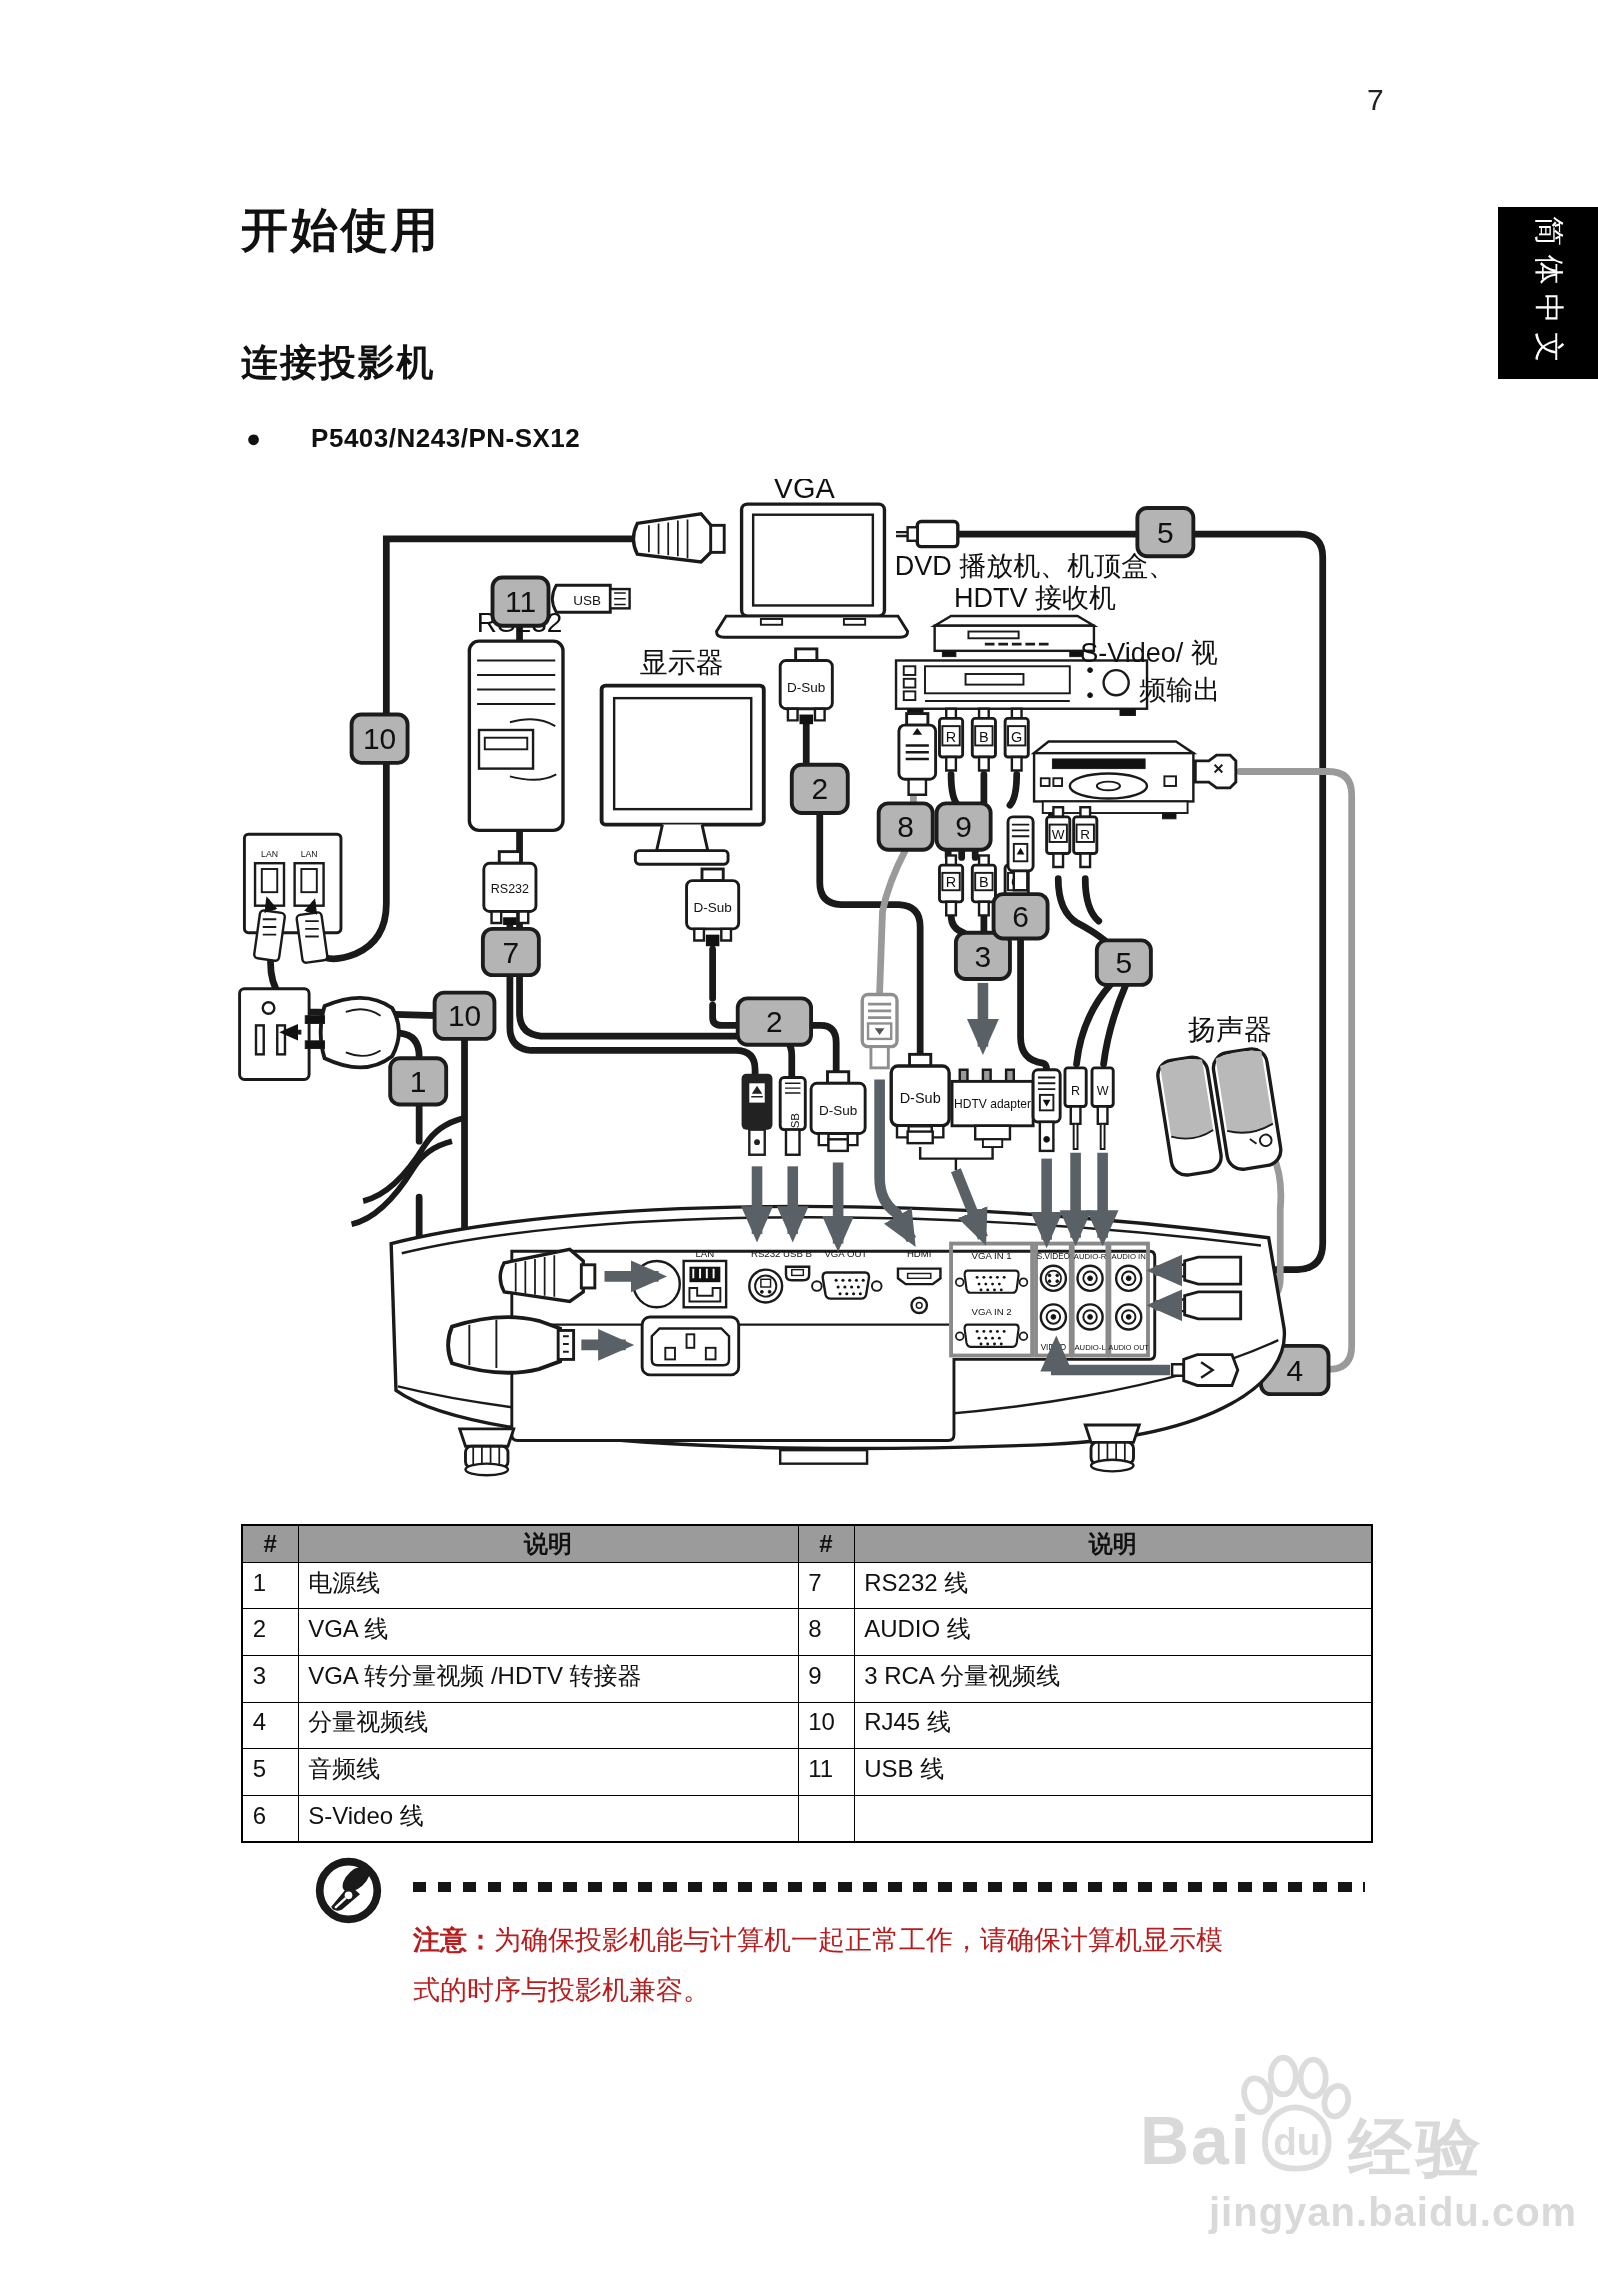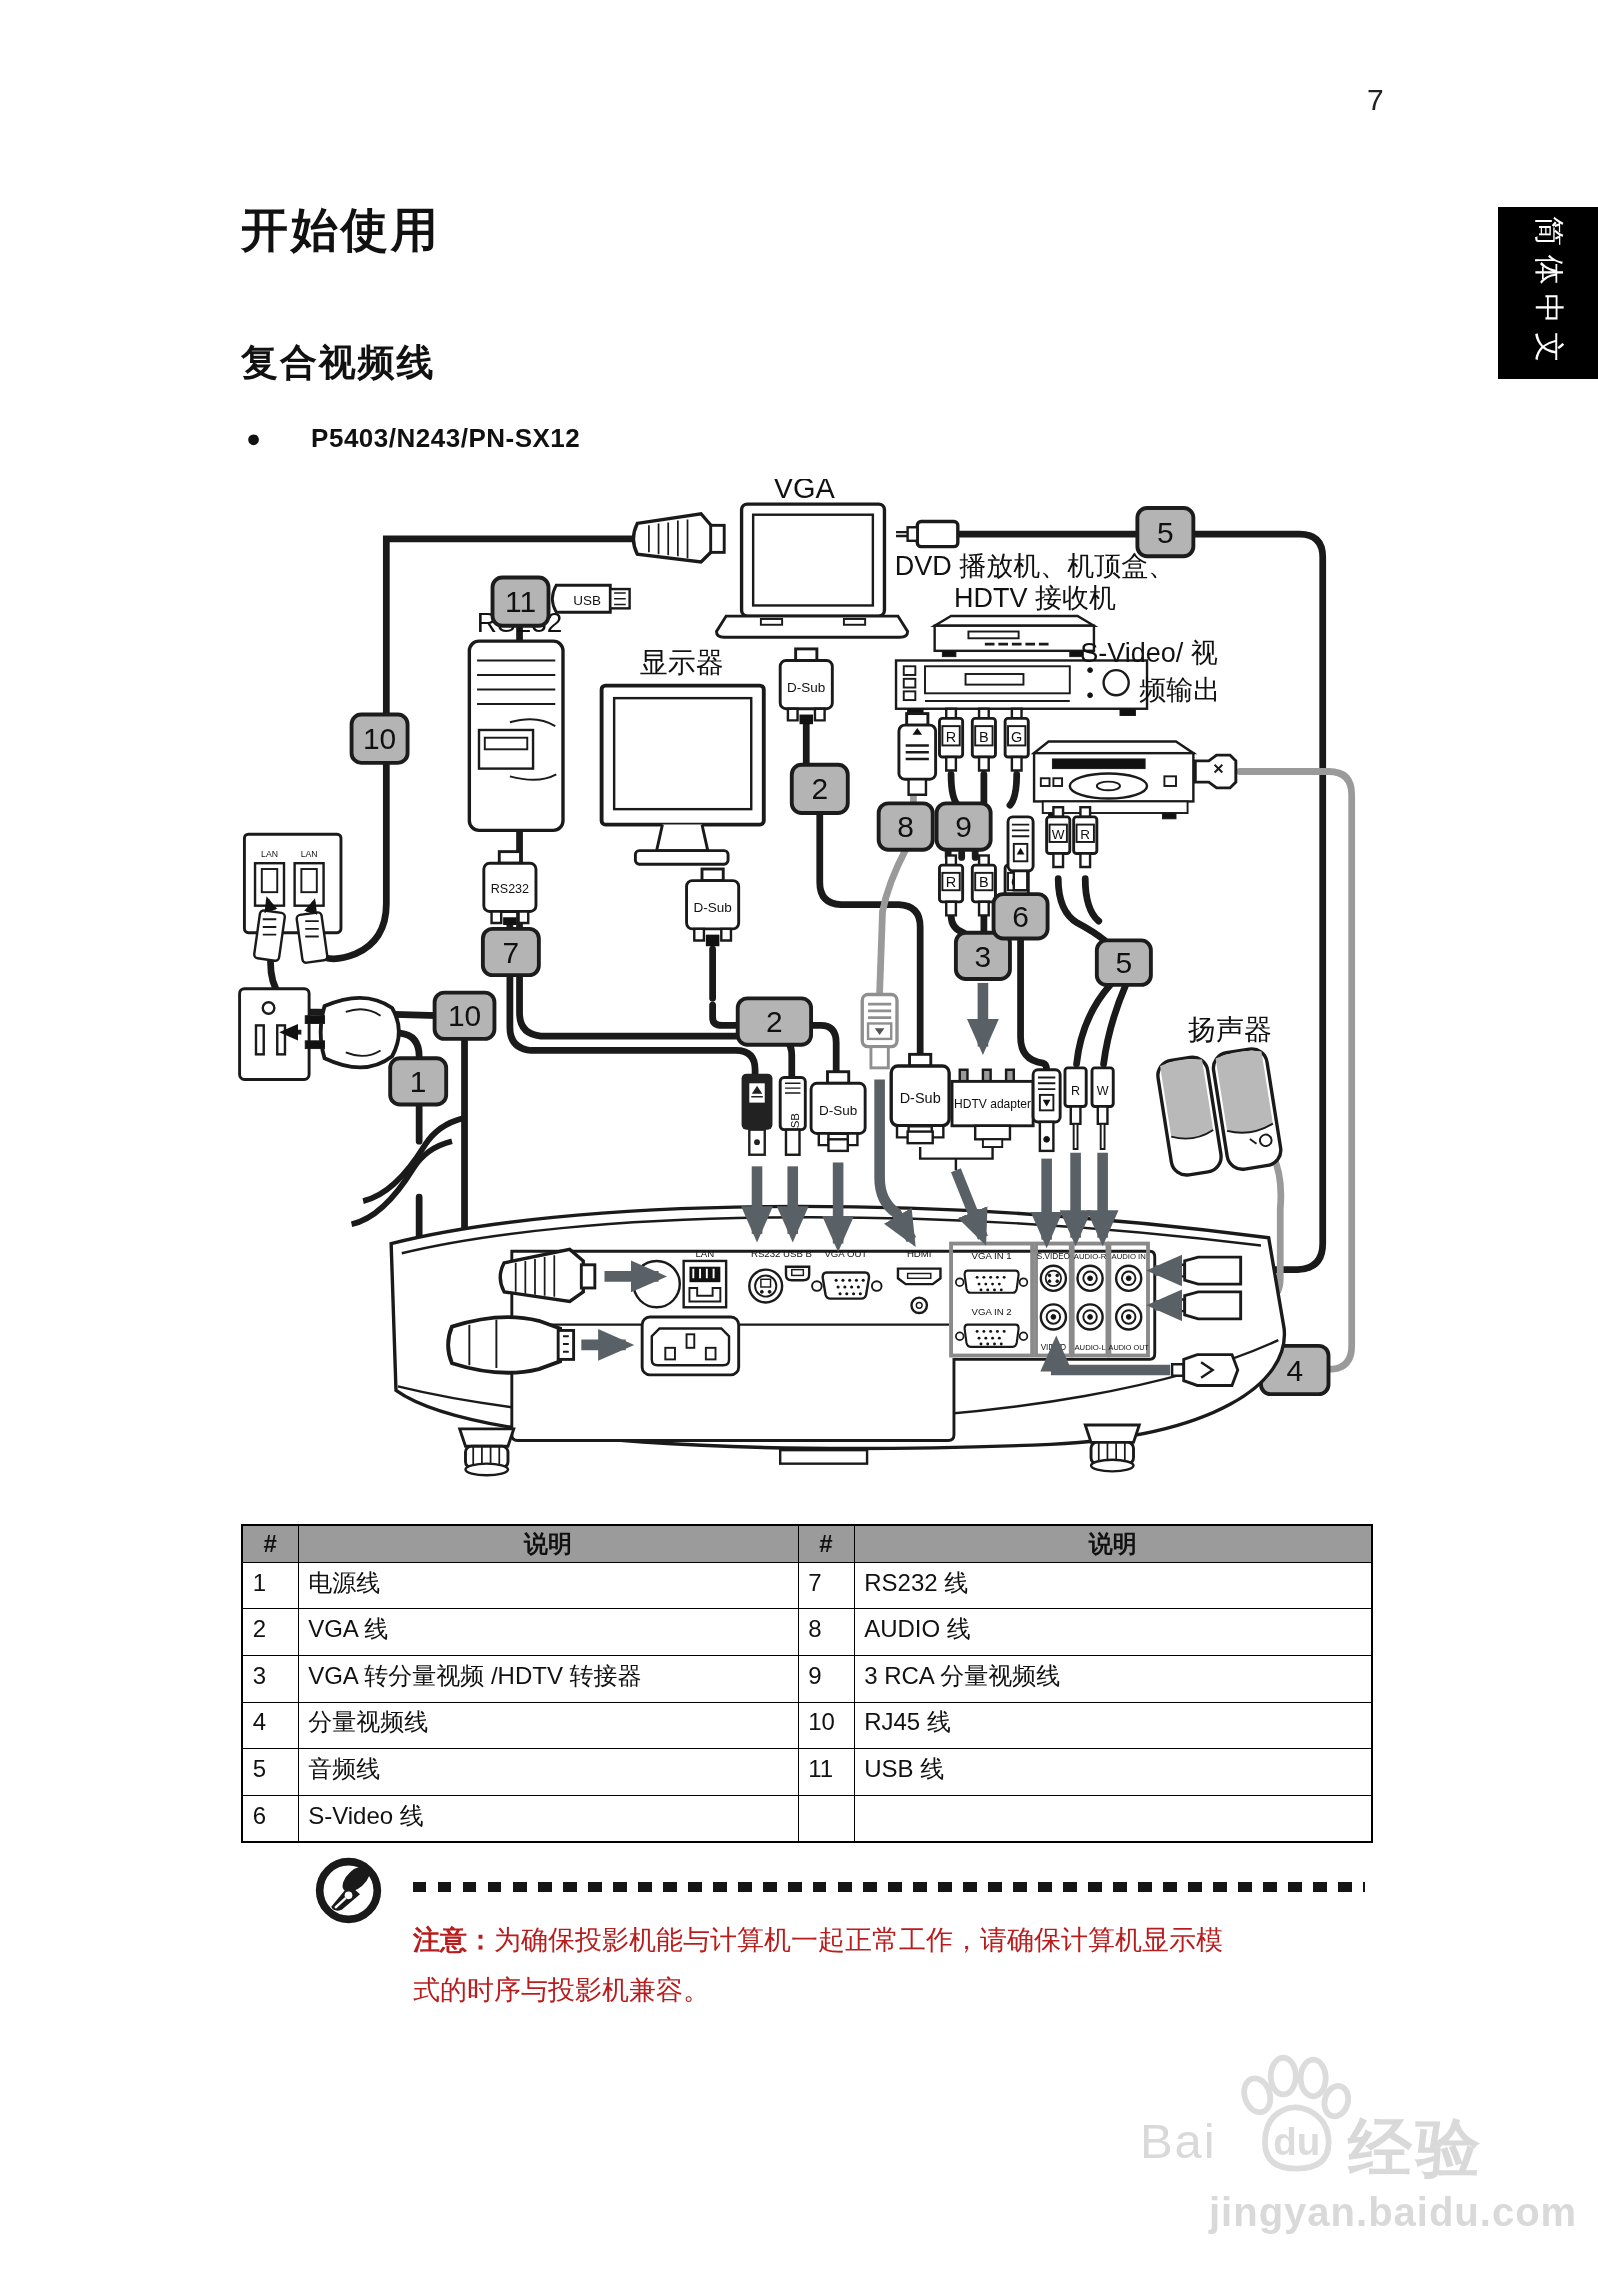--- a/index.html
+++ b/index.html
@@ -22,38 +22,38 @@
   #conn-table .numcol{width:56px;}
   #conn-table .desc1{width:500px;}
   #conn-table .desc2{width:518px;}
   
   #note-logo{left:312px;top:1854px;}
   #note-dots{left:413px;top:1882px;width:952px;height:9.7px;background:repeating-linear-gradient(90deg,#151515 0 13.5px,transparent 13.5px 25px);}
   #note-text{left:413px;top:1916px;width:966px;font-size:27px;line-height:1.85;color:#b91c1c;}
   #note-text b{font-weight:bold;}
   
   .wm{color:#d9d9d9;}
-  #wm-bai{left:1140px;top:2101px;font-size:49px;font-weight:normal;letter-spacing:1.9px;margin-top:12px;}
+  #wm-bai{left:1140px;top:2101px;font-size:68px;font-weight:bold;letter-spacing:1.9px;}
   #wm-jingyan{left:1348px;top:2105px;font-size:64px;font-weight:bold;letter-spacing:3.9px;}
   #wm-paw{left:1228px;top:2051px;}
   #wm-url{left:1209px;top:2190px;font-size:40px;font-weight:bold;letter-spacing:1px;}
   svg text{font-family:"Liberation Sans","DejaVu Sans",sans-serif;}
   .cn{font-family:"Liberation Sans","DejaVu Sans",sans-serif;}
 </style>
 </head>
 <body>
 
 <div class="abs" id="page-number">7</div>
 
 <div class="abs" id="side-tab">
   <span>简体中文</span>
 </div>
 
 <div class="abs cn" id="title-h1">开始使用</div>
-<div class="abs cn" id="title-h2">复合视频线</div>
+<div class="abs cn" id="title-h2">连接投影机</div>
 
 <div class="abs" id="bullet-row">
   <span id="bullet-dot">●</span>
   <span id="bullet-text">P5403/N243/PN-SX12</span>
 </div>
 
 <svg class="abs" id="diagram" width="1159" height="1031" viewBox="0 0 1200 1068">
   <defs>
     <marker id="ah" markerWidth="4.2" markerHeight="4" refX="2.6" refY="1.5" orient="auto" markerUnits="strokeWidth">
       <path d="M0,0 L3.4,1.5 L0,3 Z" fill="#5a6166"></path>

